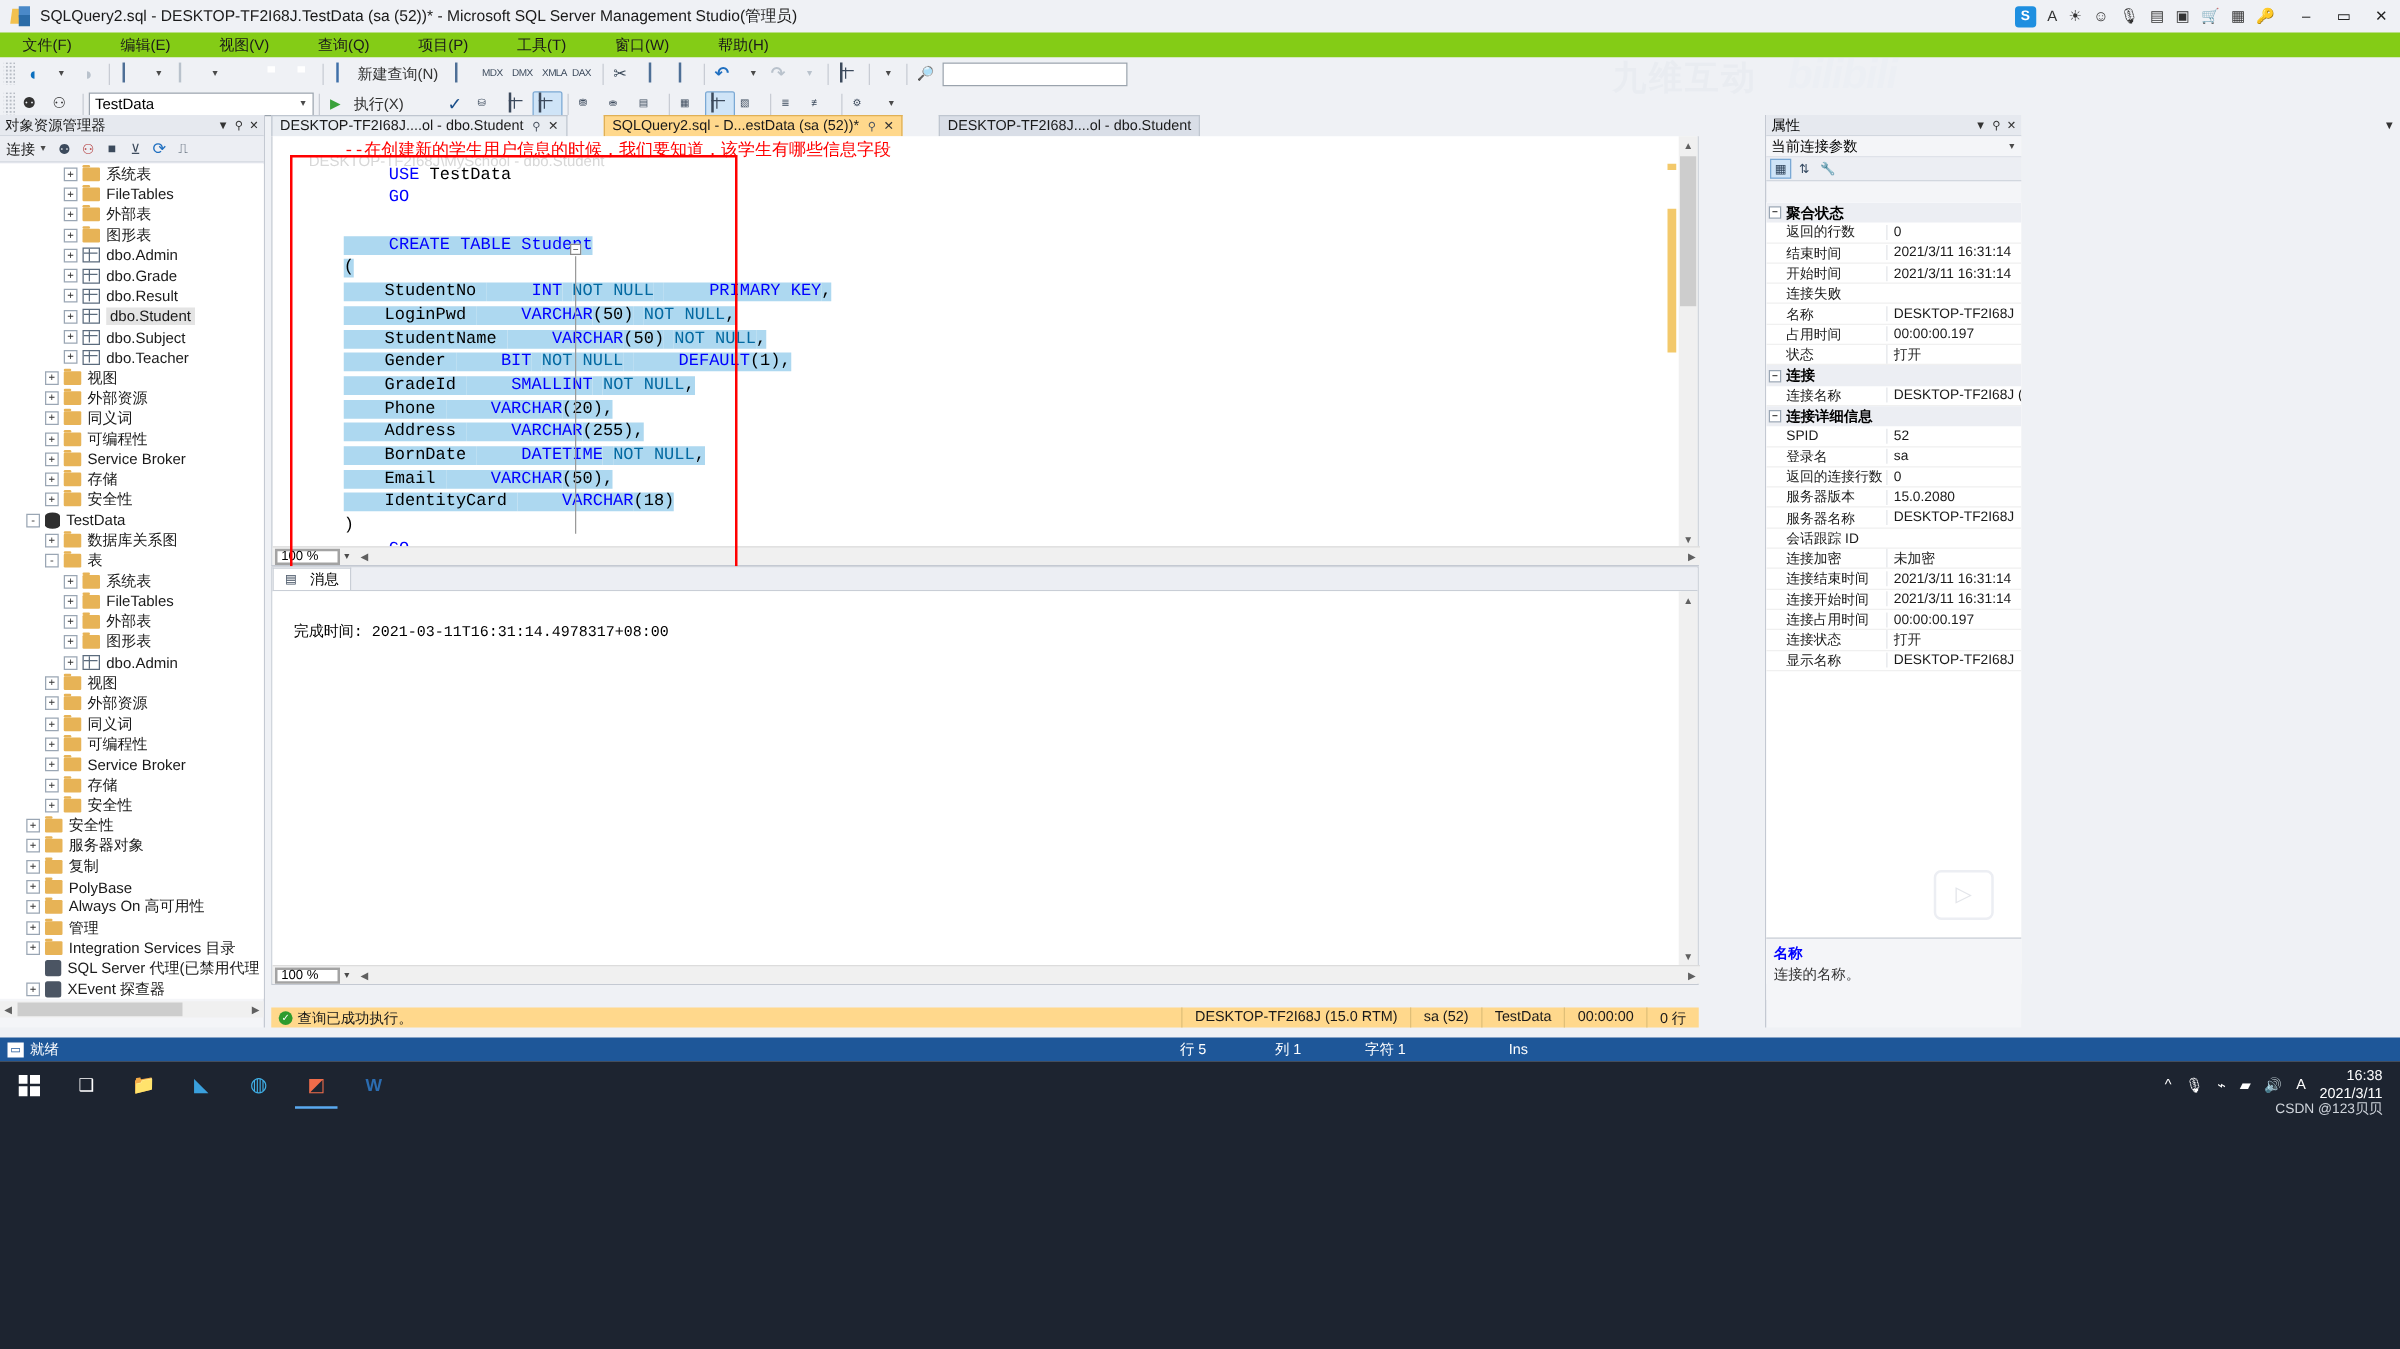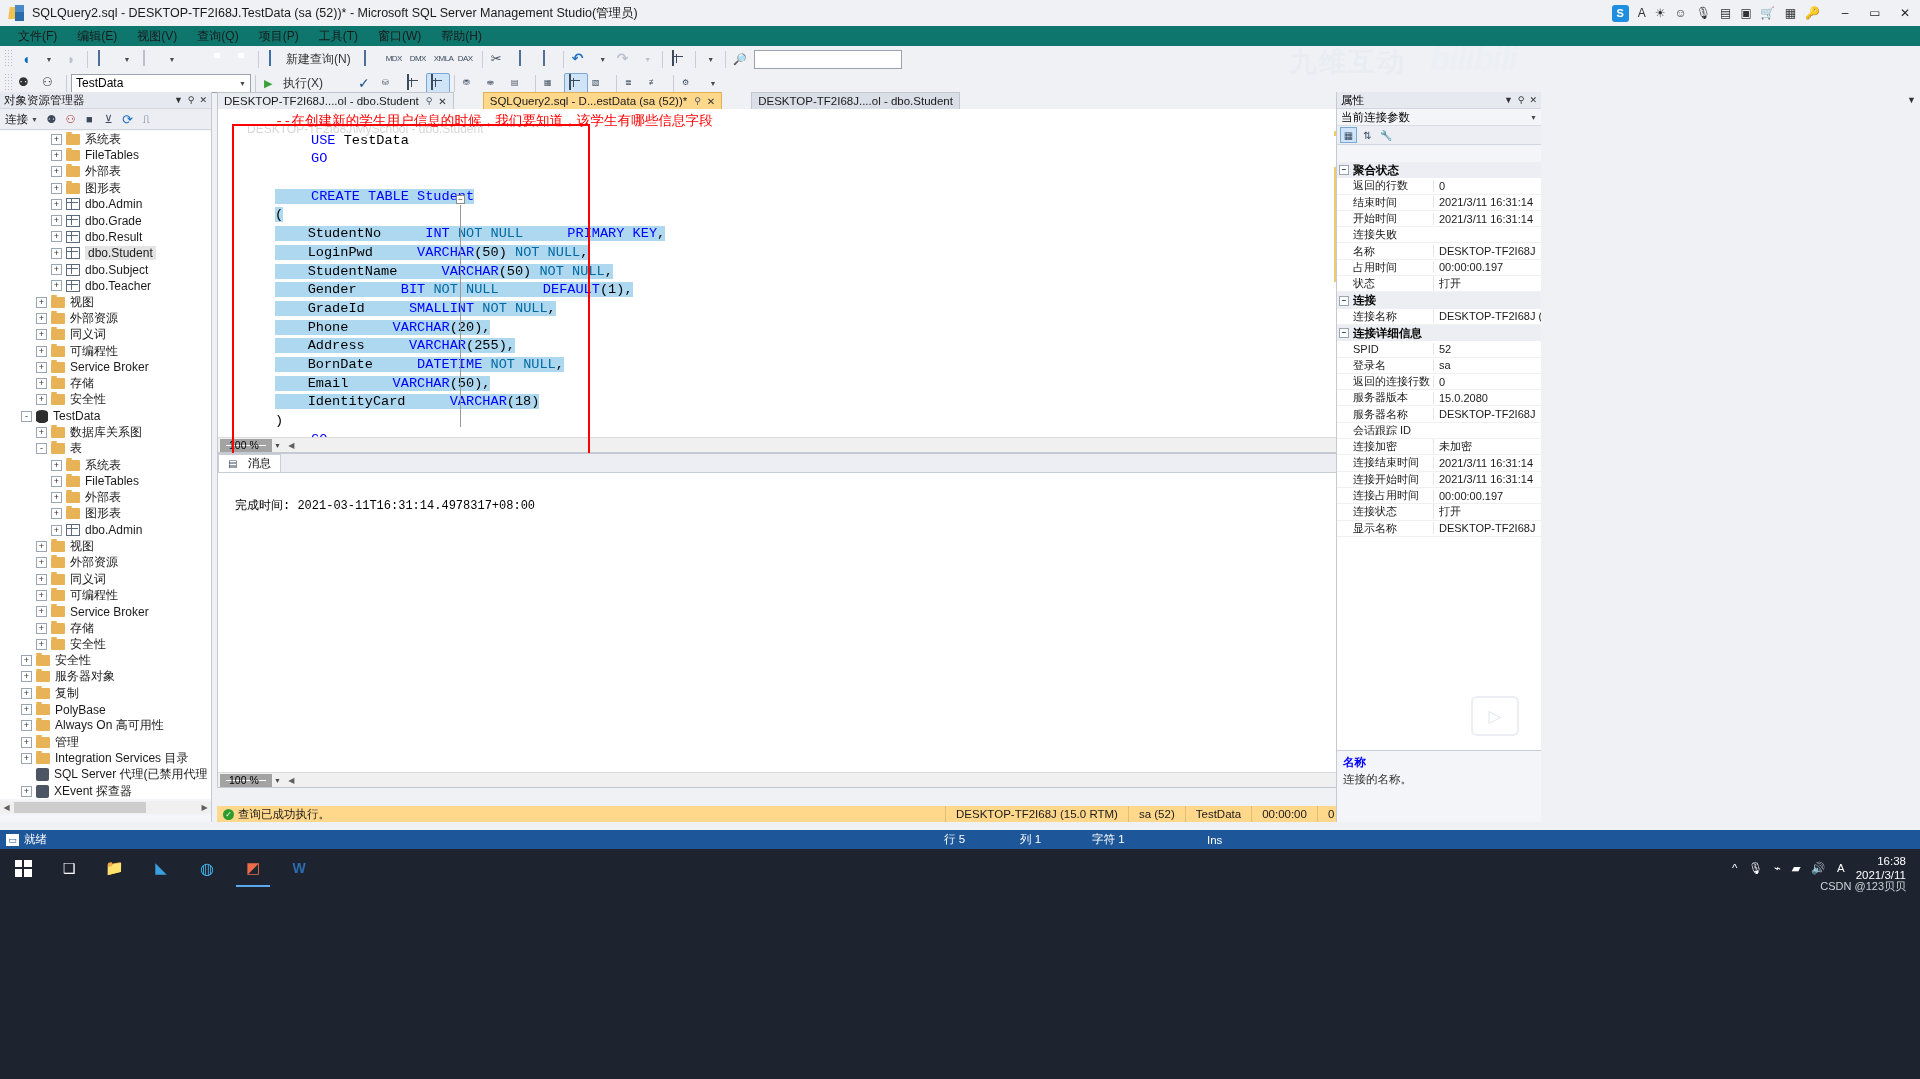--- a/index.html
+++ b/index.html
@@ -24,21 +24,21 @@
   .tb-icon .sq3{position:absolute;left:6px;top:7px;width:9px;height:9px;background:#2b6ca8;}
   .tb-title{font-size:12.5px;color:#1a1a1a;}
   .tb-right{position:absolute;right:0;top:0;height:26px;display:flex;align-items:center;}
   .tb-sysbtn{width:30px;height:26px;display:flex;align-items:center;justify-content:center;color:#222;font-size:12px;}
   .ime-group{display:flex;align-items:center;gap:9px;padding-right:10px;}
   .ime-ico{font-size:12px;color:#333;display:inline-block;}
   .ime-s{width:17px;height:17px;background:#1e8fe0;color:#fff;border-radius:3px;
          font-size:11px;display:flex;align-items:center;justify-content:center;font-weight:bold;}
 
   
-  .menubar{position:absolute;left:0;top:26px;width:1920px;height:20px;display:flex;align-items:center;padding-left:8px;background:#0f766e;}
+  .menubar{position:absolute;left:0;top:26px;width:1920px;height:20px;display:flex;align-items:center;padding-left:8px;background:#84cc16;gap:19px;}
   .menu-item{padding:2px 10px;font-size:12px;color:#1a1a1a;cursor:default;}
 
   
   .toolbar1{position:absolute;left:0;top:46px;width:1920px;height:26px;background:#eff1f5;display:flex;align-items:center;}
   .toolbar2{position:absolute;left:0;top:72px;width:1920px;height:22px;background:#eff1f5;display:flex;align-items:center;}
   .grip{width:9px;height:18px;margin:0 2px 0 3px;
     background-image:radial-gradient(#b7bcc4 40%, transparent 41%);
     background-size:3px 3px;background-position:1px 2px;}
   .tsep{width:1px;height:17px;background:#c8ccd4;margin:0 4px;}
   .tbtn{height:21px;min-width:21px;display:flex;align-items:center;justify-content:center;
@@ -117,42 +117,42 @@
   .hl{background:#add8f0;}
   .redbox{position:absolute;left:232px;top:124px;width:358px;height:335px;border:2px solid #ff0000;pointer-events:none;}
   .fold-gut{position:absolute;left:238px;top:0;width:10px;height:344px;}
   .fold-box{position:absolute;width:9px;height:9px;border:1px solid #8a8a8a;background:#fff;font-size:8px;line-height:7px;text-align:center;color:#333;}
   .fold-line{position:absolute;width:1px;background:#9a9a9a;}
   .ed-vscroll{position:absolute;right:0;top:0;width:15px;height:330px;background:#f0f0f0;}
   .ed-vscroll .up,.ed-vscroll .dn{width:15px;height:15px;font-size:8px;text-align:center;line-height:15px;color:#606060;}
   .ed-vscroll .thumb{position:absolute;left:1px;top:16px;width:13px;height:120px;background:#cdcdcd;}
   .ed-marker{position:absolute;right:17px;width:7px;height:5px;background:#f3c96b;}
   .ed-hscroll{position:absolute;left:0;bottom:0;width:1142px;height:15px;background:#f0f0f0;border-top:1px solid #dcdcdc;display:flex;align-items:center;}
-  .zoombox{width:52px;height:13px;background:#fff;border:6px solid #a3a3a3;font-size:10.5px;display:flex;align-items:center;padding-left:3px;margin-left:2px;}
+  .zoombox{width:52px;height:13px;background:#fff;border:2px solid #a3a3a3;font-size:10.5px;display:flex;align-items:center;padding-left:3px;margin-left:2px;}
   .hs-arrow{width:13px;height:13px;font-size:8px;text-align:center;line-height:13px;color:#606060;}
 
   
   .results{position:absolute;left:217px;top:453px;width:1142px;height:335px;background:#fff;border:1px solid #c4c9d2;}
   .res-tabs{height:19px;background:#eceef3;display:flex;align-items:flex-end;border-bottom:1px solid #c9ced6;}
   .res-tab{height:18px;display:flex;align-items:center;gap:4px;padding:0 9px;font-size:11.5px;background:#fff;border:1px solid #c9ced6;border-bottom:none;}
   .msg-area{position:absolute;left:0;top:19px;width:1127px;height:300px;background:#fff;
             font-family:"Liberation Mono","DejaVu Sans Mono",monospace;font-size:12px;color:#000;padding:8px 0 0 17px;}
   .msg-line{line-height:17px;height:17px;}
   .res-vscroll{position:absolute;right:0;top:19px;width:15px;height:300px;background:#f0f0f0;}
   .res-vscroll .up,.res-vscroll .dn{width:15px;height:15px;font-size:8px;text-align:center;line-height:15px;color:#606060;}
   .res-hscroll{position:absolute;left:0;bottom:0;width:1142px;height:15px;background:#f0f0f0;border-top:1px solid #dcdcdc;display:flex;align-items:center;}
 
   
   .qstatus{position:absolute;left:217px;top:806px;width:1142px;height:16px;background:#ffd88c;display:flex;align-items:center;font-size:11.5px;color:#1a1a1a;}
   .qs-left{display:flex;align-items:center;gap:4px;padding-left:6px;flex:1;}
   .qs-ok{width:11px;height:11px;border-radius:50%;background:#2e9b2e;color:#fff;font-size:8px;display:flex;align-items:center;justify-content:center;}
   .qs-cell{padding:0 10px;border-left:1px solid #e0bf78;height:16px;display:flex;align-items:center;white-space:nowrap;}
 
   
-  .props{position:absolute;left:1336px;top:92px;width:205px;height:730px;background:#f4f5f8;border-left:1px solid #c4c9d2;}
+  .props{position:absolute;left:1412px;top:92px;width:205px;height:730px;background:#f4f5f8;border-left:1px solid #c4c9d2;}
   .pr-hdr{height:17px;background:#e6e9ef;display:flex;align-items:center;padding:0 4px;border-bottom:1px solid #d2d7df;}
   .pr-hdr .t{flex:1;font-size:11.5px;}
   .pr-hdr .b{font-size:9px;margin-left:5px;color:#333;}
   .pr-sub{height:17px;background:#f4f5f8;display:flex;align-items:center;padding:0 4px;font-size:11.5px;border-bottom:1px solid #d8dce3;}
   .pr-sub .cc{flex:1;}
   .pr-tools{height:19px;background:#eceef3;display:flex;align-items:center;gap:2px;padding:0 3px;border-bottom:1px solid #d2d7df;}
   .pr-tools .ti{width:17px;height:16px;display:flex;align-items:center;justify-content:center;font-size:10px;color:#33485f;border:1px solid transparent;}
   .pr-tools .ti.on{border-color:#7aa8d4;background:#cfe4f7;}
   .pr-grid{position:absolute;left:0;top:70px;width:204px;height:625px;background:#fff;overflow:hidden;}
   .pr-cat{height:16.3px;display:flex;align-items:center;background:#eceef3;font-size:11.5px;font-weight:bold;padding-left:2px;}

